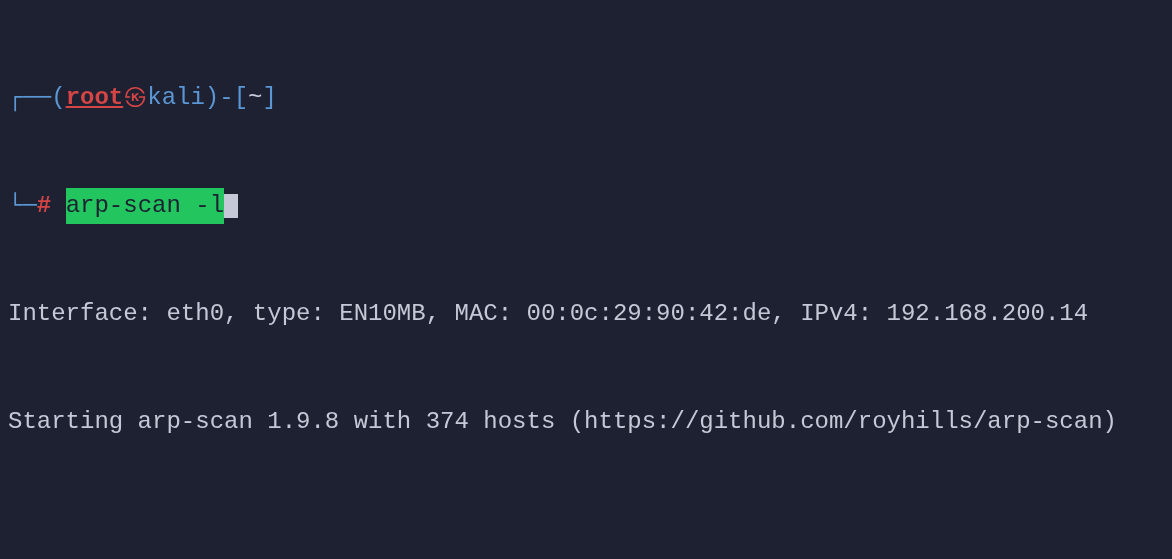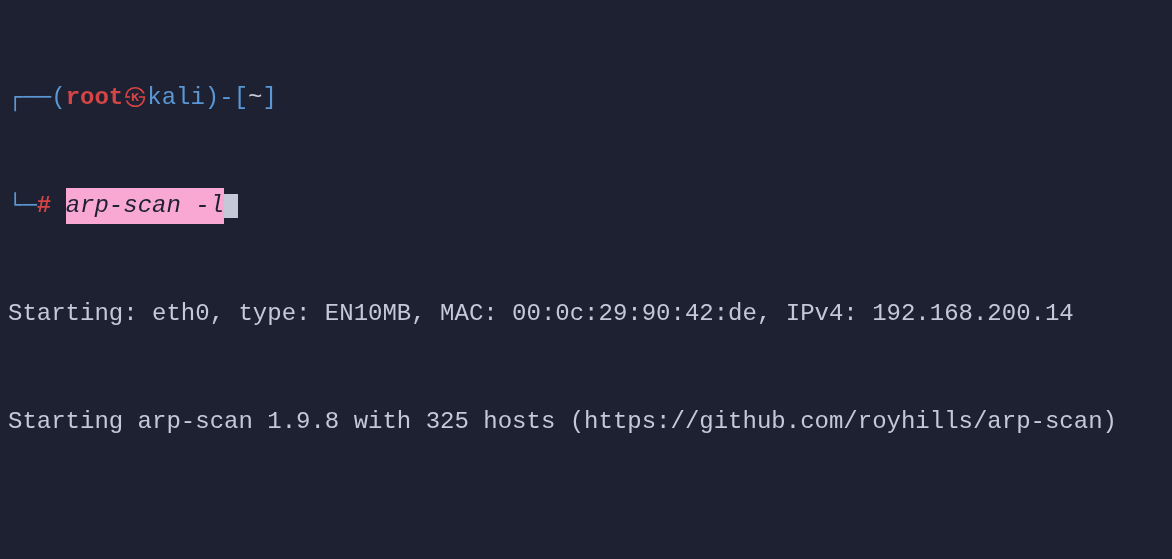--- a/index.html
+++ b/index.html
@@ -29,61 +29,61 @@
     }
     .bracket-corner {
       color: #5a97d4;
     }
     .paren {
       color: #5a97d4;
     }
     .user-root {
       color: #d64545;
       font-weight: bold;
+      text-decoration: underline;
     }
     .skull {
       color: #d64545;
     }
     .hostname {
       color: #5a97d4;
       font-weight: normal;
     }
     .bracket {
       color: #5a97d4;
     }
     .tilde {
       color: #c5c8d6;
     }
     .hash {
       color: #d64545;
       font-weight: bold;
     }
     .cmd-highlight {
-      background-color: #f9a8d4;
+      background-color: #22c55e;
       color: #1e2132;
-      font-style: italic;
     }
     .cursor-block {
       background-color: #c5c8d6;
       display: inline-block;
       width: 14px;
       height: 24px;
       vertical-align: text-bottom;
     }
     .output {
       color: #c5c8d6;
     }
   </style>
 </head>
 <body>
 
 <div class="terminal">
   <div class="prompt-line"><span class="bracket-corner">┌──</span><span class="paren">(</span><span class="user-root">root</span><span class="skull">㉿</span><span class="hostname">kali</span><span class="paren">)</span><span class="bracket">-</span><span class="bracket">[</span><span class="tilde">~</span><span class="bracket">]</span></div>
   <div class="prompt-line"><span class="bracket-corner">└─</span><span class="hash">#</span><span> </span><span class="cmd-highlight">arp-scan</span><span class="cmd-highlight"> -l</span><span class="cursor-block"></span></div>
-  <div class="output">Starting: eth0, type: EN10MB, MAC: 00:0c:29:90:42:de, IPv4: 192.168.200.14</div>
-  <div class="output">Starting arp-scan 1.9.8 with 325 hosts (https://github.com/royhills/arp-scan)</div>
+  <div class="output">Interface: eth0, type: EN10MB, MAC: 00:0c:29:90:42:de, IPv4: 192.168.200.14</div>
+  <div class="output">Starting arp-scan 1.9.8 with 374 hosts (https://github.com/royhills/arp-scan)</div>
   
   
   
   
   
   
 </div>
 
 </body></html>

